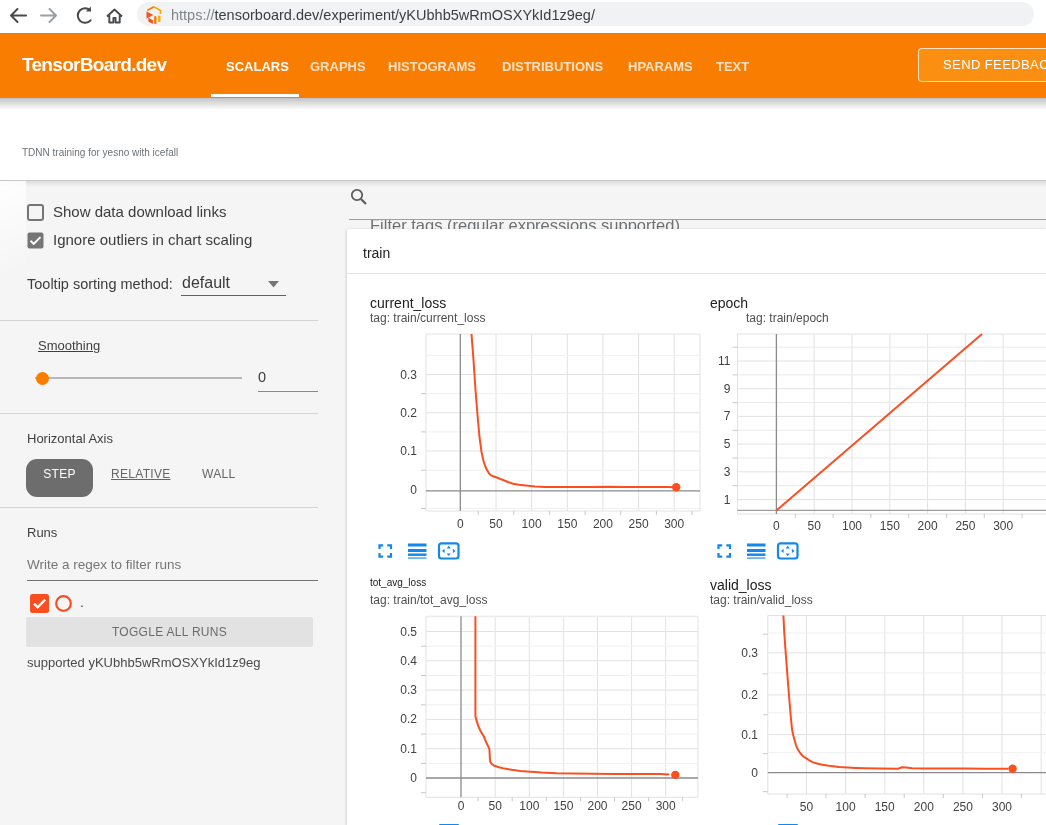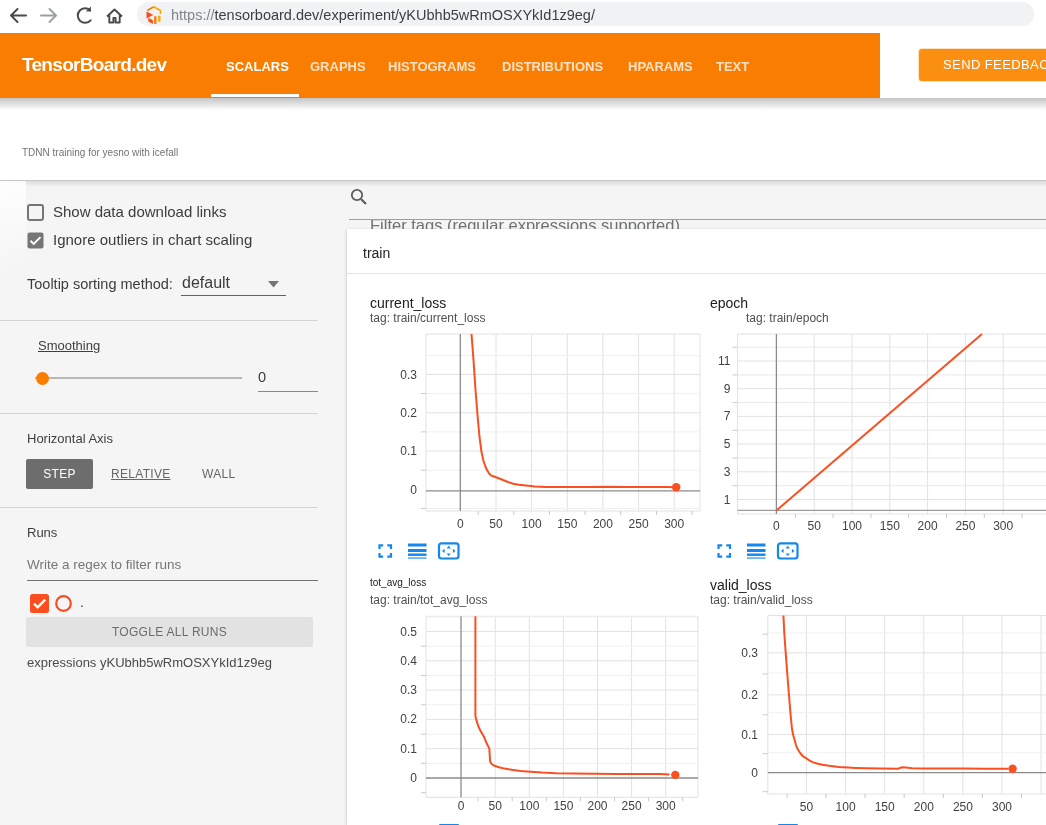--- a/index.html
+++ b/index.html
@@ -4,21 +4,21 @@
 <style>
   html,body{margin:0;padding:0;}
   body{font-family:"Liberation Sans",sans-serif;}
   #page{position:relative;width:1046px;height:825px;overflow:hidden;background:#fff;}
   .abs{position:absolute;}
   
   #chrome{position:absolute;left:0;top:0;width:1046px;height:33px;background:#fff;}
   #pill{position:absolute;left:137px;top:2px;width:897px;height:24px;border-radius:12.5px;background:#f0f2f3;}
   #url{position:absolute;left:171px;top:7px;font-size:14.5px;color:#3b3e42;letter-spacing:0px;white-space:nowrap;}
   
-  #obar{position:absolute;left:0;top:33px;width:880px;height:65px;background:#f87d01;}
+  #obar{position:absolute;left:0;top:33px;width:1046px;height:65px;background:#f87d01;}
   #brand{position:absolute;left:22px;top:21px;color:#fff;font-size:19px;font-weight:bold;letter-spacing:-0.7px;}
   .nav{position:absolute;top:59px;color:rgba(255,255,255,0.78);font-size:13px;font-weight:bold;letter-spacing:0px;}
   #nav-scalars{color:#fff;}
   #navline{position:absolute;left:211px;top:94px;width:88px;height:3px;background:#fff;}
   #feedback{position:absolute;left:918px;top:48px;width:140px;height:32px;border:1.5px solid rgba(255,255,255,0.75);border-radius:4px;background:#fa8f12;color:#fff;font-size:13px;letter-spacing:0.4px;line-height:32px;padding-left:24px;}
   #shadow1{position:absolute;left:0;top:98px;width:1046px;height:12px;background:linear-gradient(rgba(60,60,60,0.30),rgba(0,0,0,0));}
   
   #band{position:absolute;left:0;top:98px;width:1046px;height:82px;background:#fff;}
   #tdnn{position:absolute;left:22px;top:147px;font-size:10px;color:#6f7377;}
   
@@ -84,37 +84,37 @@
   </svg>
   <div class="abs" style="left:181px;top:295px;width:105px;height:1px;background:#616161;"></div>
   <div class="divider" style="top:320px;"></div>
   <div class="sbtext" style="left:38px;top:338px;text-decoration:underline;">Smoothing</div>
   <div class="abs" style="left:35px;top:377px;width:207px;height:2.2px;background:#b7b7b7;"></div>
   <div class="abs" style="left:35.5px;top:371.5px;width:13px;height:13px;border-radius:50%;background:#f87d01;"></div>
   <div class="abs" style="left:258px;top:369px;font-size:14.5px;color:#3c3c3c;">0</div>
   <div class="abs" style="left:258px;top:391px;width:60px;height:1px;background:#8a8a8a;"></div>
   <div class="divider" style="top:413px;"></div>
   <div class="sbtext" style="left:27px;top:431px;">Horizontal Axis</div>
-  <div class="abs" style="left:26px;top:459px;width:67px;height:30px;background:#6d6d6d;border-radius:2px;color:#fff;font-size:12px;letter-spacing:0.3px;text-align:center;line-height:30px;">STEP</div>
+  <div class="abs" style="left:26px;top:459px;width:67px;height:38px;background:#6d6d6d;border-radius:11px;color:#fff;font-size:12px;letter-spacing:0.3px;text-align:center;line-height:30px;">STEP</div>
   <div class="abs" style="left:111px;top:467px;font-size:12px;letter-spacing:0.3px;color:#666;text-decoration:underline;">RELATIVE</div>
   <div class="abs" style="left:202px;top:467px;font-size:12px;letter-spacing:0.3px;color:#666;">WALL</div>
   <div class="divider" style="top:507px;"></div>
   <div class="sbtext" style="left:27px;top:525px;">Runs</div>
   <div class="abs" style="left:27px;top:557px;font-size:13.5px;color:#767676;">Write a regex to filter runs</div>
   <div class="abs" style="left:27px;top:580px;width:291px;height:1px;background:#737373;"></div>
   <svg class="abs" style="left:30px;top:594px" width="19" height="19" viewBox="0 0 19 19">
     <rect x="0" y="0" width="19" height="19" rx="2.5" fill="#fa4e21"></rect>
     <path d="M4 9.7 l3.6 3.6 l7.6 -7.6" stroke="#fff" stroke-width="2.4" fill="none"></path>
   </svg>
   <svg class="abs" style="left:55px;top:595px" width="17" height="17" viewBox="0 0 17 17">
     <circle cx="8.5" cy="8.5" r="7.3" fill="none" stroke="#fa4e21" stroke-width="2.2"></circle>
   </svg>
   <div class="abs" style="left:80px;top:594px;font-size:14px;color:#3c3c3c;">.</div>
   <div class="abs" style="left:26px;top:617px;width:287px;height:30px;background:#e2e2e2;border-radius:2px;color:#6b6b6b;font-size:12px;letter-spacing:0.3px;text-align:center;line-height:30px;">TOGGLE ALL RUNS</div>
-  <div class="abs" style="left:27px;top:655px;font-size:13px;color:#4a4a4a;">expressions yKUbhb5wRmOSXYkId1z9eg</div>
+  <div class="abs" style="left:27px;top:655px;font-size:13px;color:#4a4a4a;">supported yKUbhb5wRmOSXYkId1z9eg</div>
 
   <svg class="abs" style="left:350px;top:188px" width="17" height="17" viewBox="0 0 17 17">
     <circle cx="7" cy="7" r="5.2" fill="none" stroke="#5c5c5c" stroke-width="1.8"></circle>
     <path d="M11 11 L16 16" stroke="#5c5c5c" stroke-width="2.2"></path>
   </svg>
   <div class="abs" style="left:370px;top:188px;font-size:16.5px;color:#6d7174;margin-top:28px;">Filter tags (regular expressions supported)</div>
   <div class="abs" style="left:349px;top:219px;width:697px;height:1px;background:#9e9e9e;"></div>
 
   <div class="abs" style="left:347px;top:229px;width:699px;height:596px;background:#fff;box-shadow:0 1px 3px rgba(0,0,0,0.25);"></div>
   <div class="abs" style="left:363px;top:245px;font-size:14px;color:#232323;">train</div>

